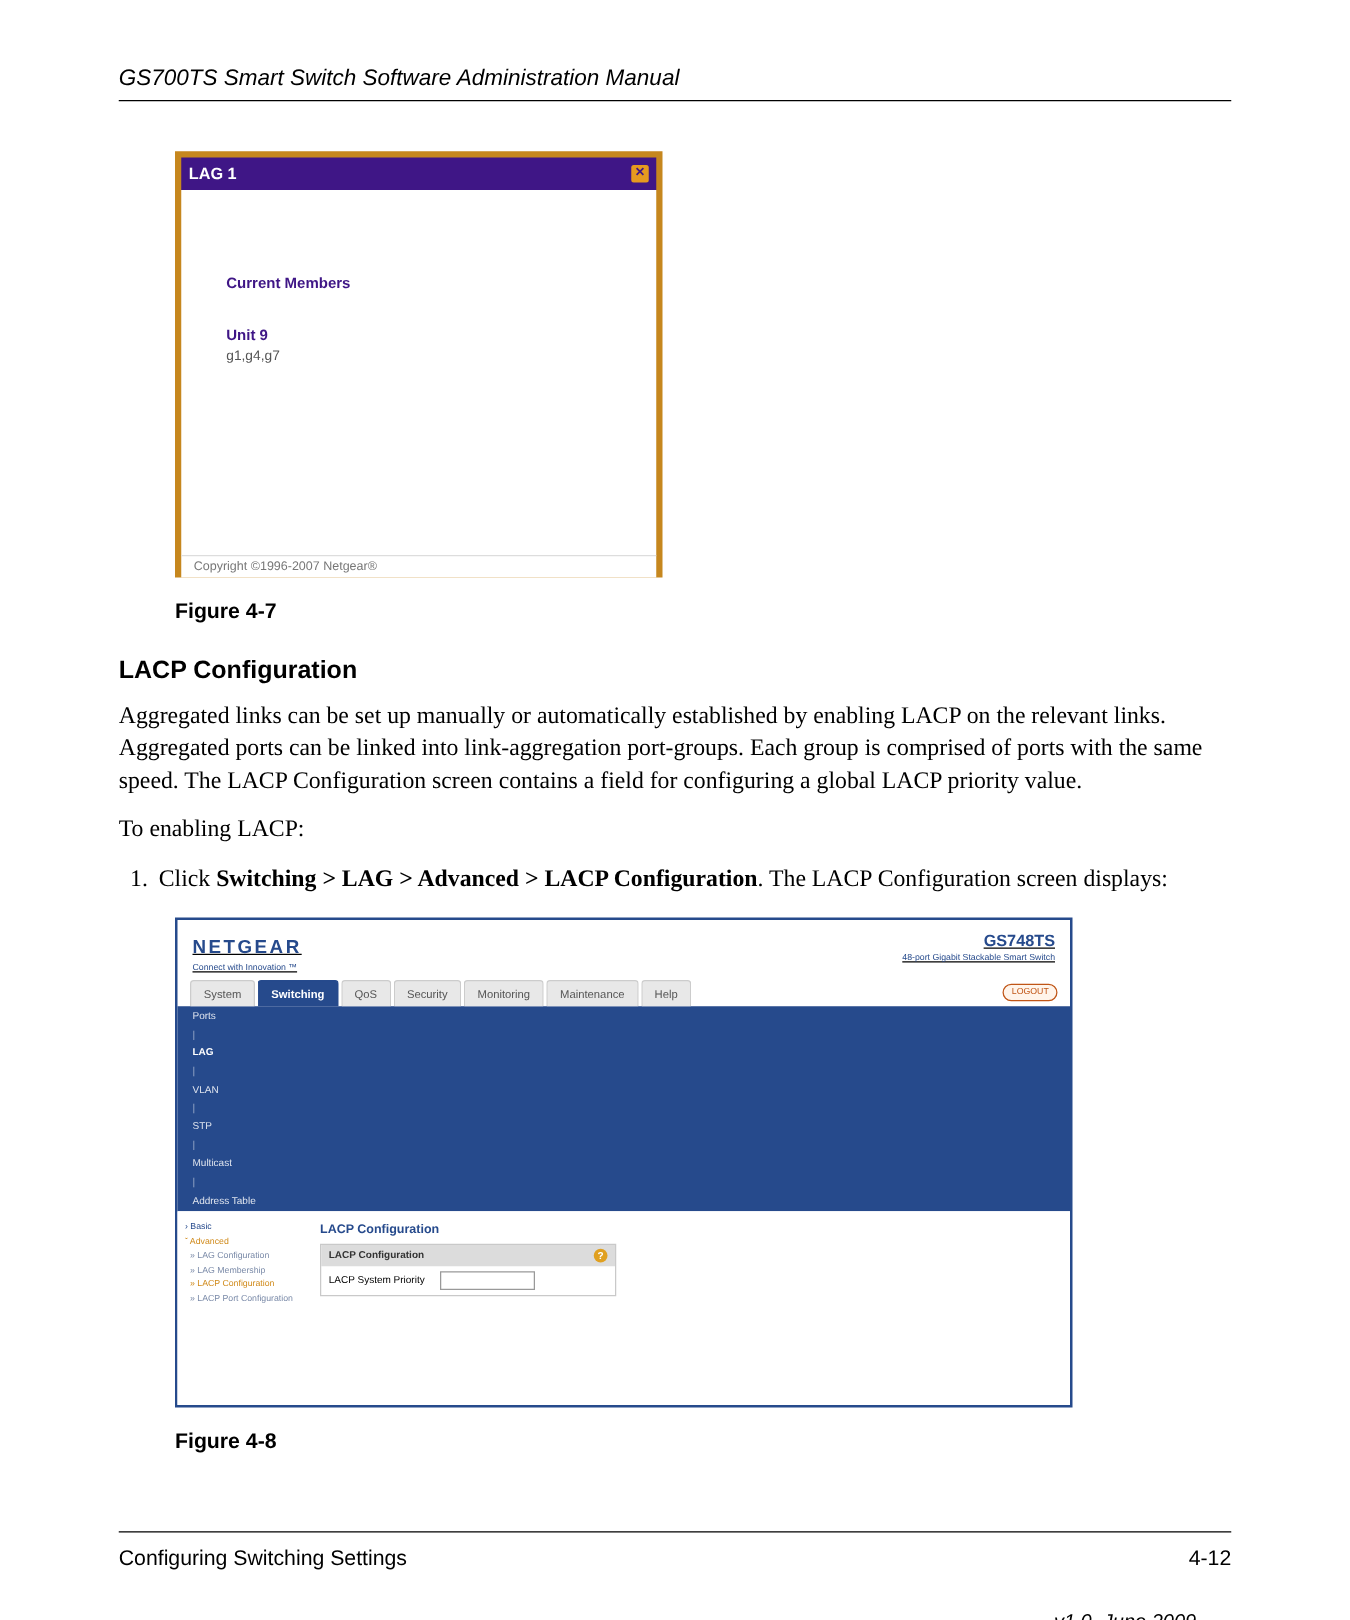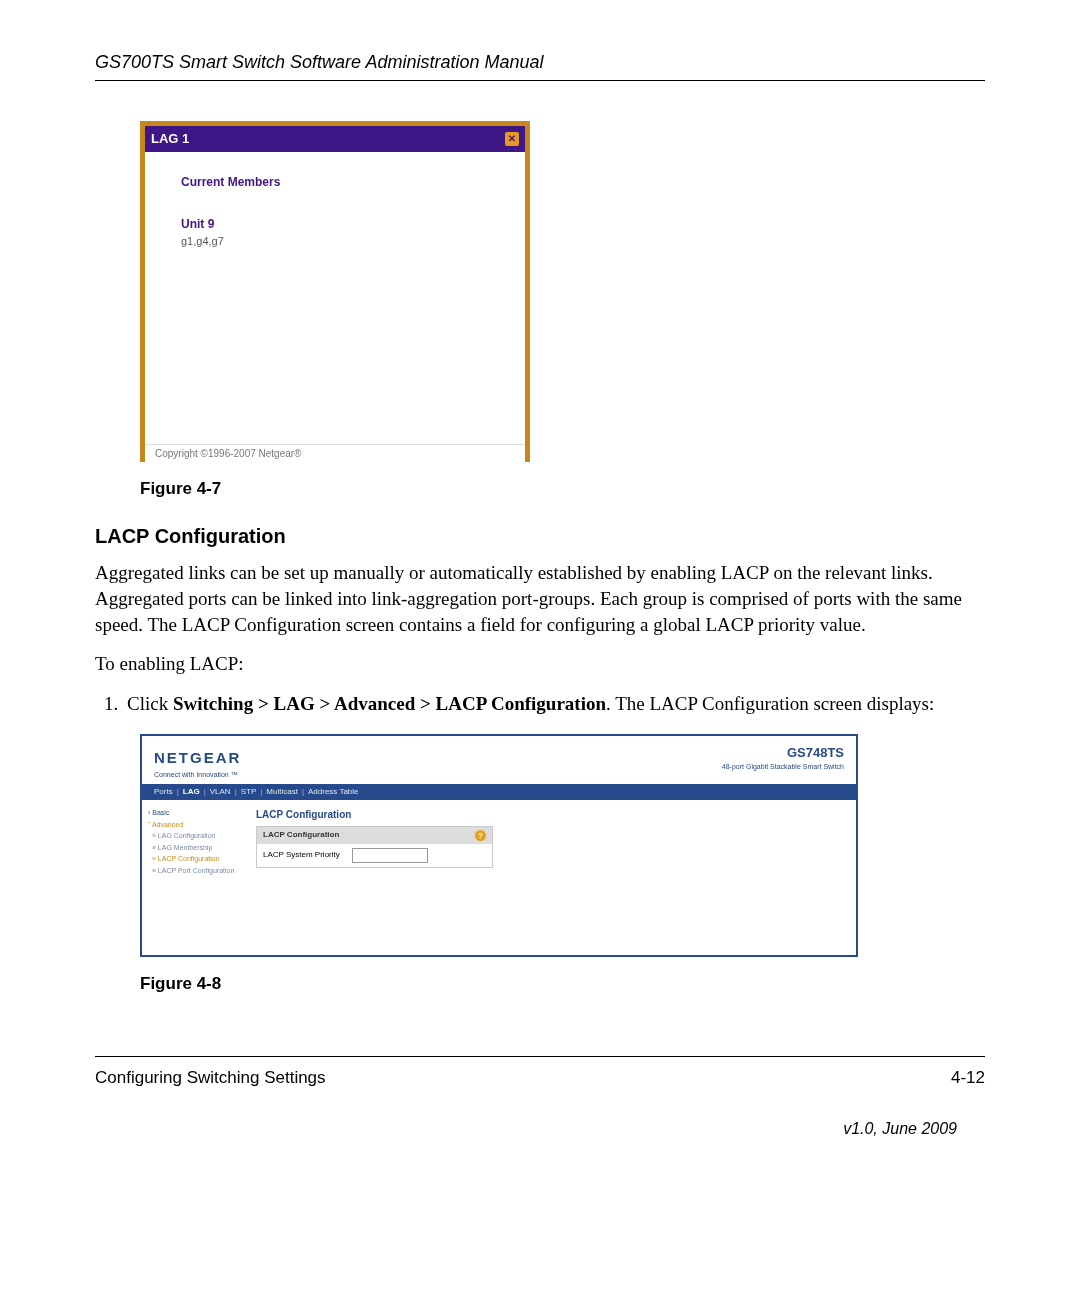--- a/index.html
+++ b/index.html
@@ -45,21 +45,21 @@
     font-size: 10px; line-height: 14px;
     text-align: center;
     border-radius: 2px;
   }
   .fig47-body {
     background: #fff;
     min-height: 260px;
     padding: 22px 36px 10px 36px;
     font-family: Verdana, Arial, sans-serif;
   }
-  .fig47-body .cm { color: #3f1686; font-weight: bold; font-size: 12px; }
+  .fig47-body .cm { color: #3f1686; font-weight: bold; font-size: 12px; margin-top: 44px; }
   .fig47-body .unit { color: #3f1686; font-weight: bold; font-size: 12px; margin-top: 26px; }
   .fig47-body .ports { color: #555; font-size: 11px; margin-top: 2px; }
   .fig47-copy {
     background: #fff;
     font-family: Verdana, Arial, sans-serif;
     color: #777;
     font-size: 10px;
     padding: 2px 10px;
     border-top: 1px solid #ddd;
   }
@@ -85,20 +85,21 @@
     width: 714px;
     border: 2px solid #264a8c;
     background: #fff;
     font-family: Verdana, Arial, sans-serif;
   }
   .fig48-top {
     display: flex;
     justify-content: space-between;
     align-items: flex-start;
     padding: 8px 12px 4px 12px;
+    text-decoration: underline;
   }
   .netgear { color: #264a8c; font-weight: bold; letter-spacing: 2px; font-size: 15px; }
   .netgear-sub { color: #264a8c; font-size: 7px; letter-spacing: 0; font-weight: normal; display:block; }
   .model { text-align: right; }
   .model .m1 { color: #264a8c; font-weight: bold; font-size: 13px; }
   .model .m2 { color: #264a8c; font-size: 7px; }
   .tabrow {
     display: flex;
     align-items: flex-end;
     padding: 0 10px;
@@ -125,20 +126,21 @@
     padding: 1px 6px;
     background: #fff4ea;
   }
   .subtab-bar {
     background: #264a8c;
     color: #fff;
     font-size: 8px;
     padding: 3px 12px;
     display: flex;
     gap: 4px;
+    flex-direction: column;
   }
   .subtab-bar span { opacity: 0.85; }
   .subtab-bar span.sep { opacity: 0.5; }
   .subtab-bar span.active { font-weight: bold; opacity: 1; }
   .fig48-main { display: flex; min-height: 155px; background:#fff; }
   .side {
     width: 90px;
     padding: 8px 6px;
     font-size: 7px;
     color: #264a8c;
@@ -217,20 +219,30 @@
     <div class="fig48-top">
       <div>
         <span class="netgear">NETGEAR</span>
         <span class="netgear-sub">Connect with Innovation ™</span>
       </div>
       <div class="model">
         <div class="m1">GS748TS</div>
         <div class="m2">48-port Gigabit Stackable Smart Switch</div>
       </div>
     </div>
+    <div class="tabrow">
+      <div class="tab">System</div>
+      <div class="tab active">Switching</div>
+      <div class="tab">QoS</div>
+      <div class="tab">Security</div>
+      <div class="tab">Monitoring</div>
+      <div class="tab">Maintenance</div>
+      <div class="tab">Help</div>
+      <div class="logout">LOGOUT</div>
+    </div>
     <div class="subtab-bar">
       <span>Ports</span>
         <span class="sep">|</span>
       <span class="active">LAG</span>
         <span class="sep">|</span>
       <span>VLAN</span>
         <span class="sep">|</span>
       <span>STP</span>
         <span class="sep">|</span>
       <span>Multicast</span>

